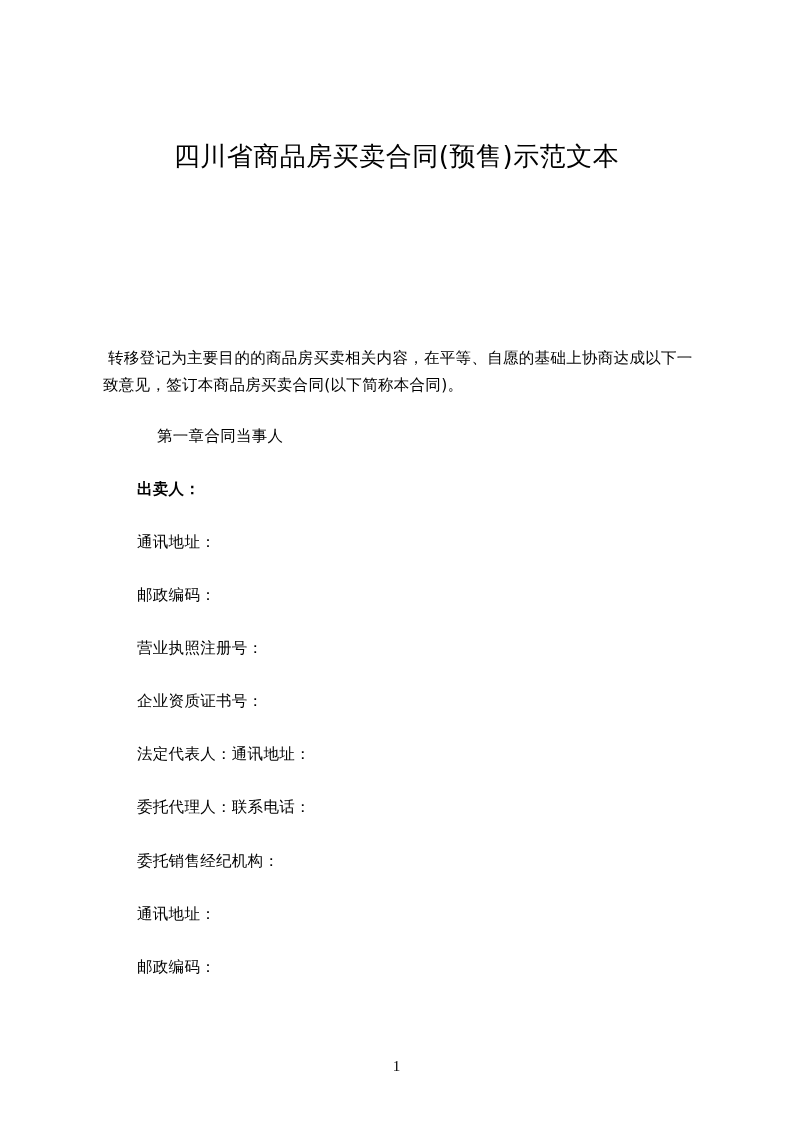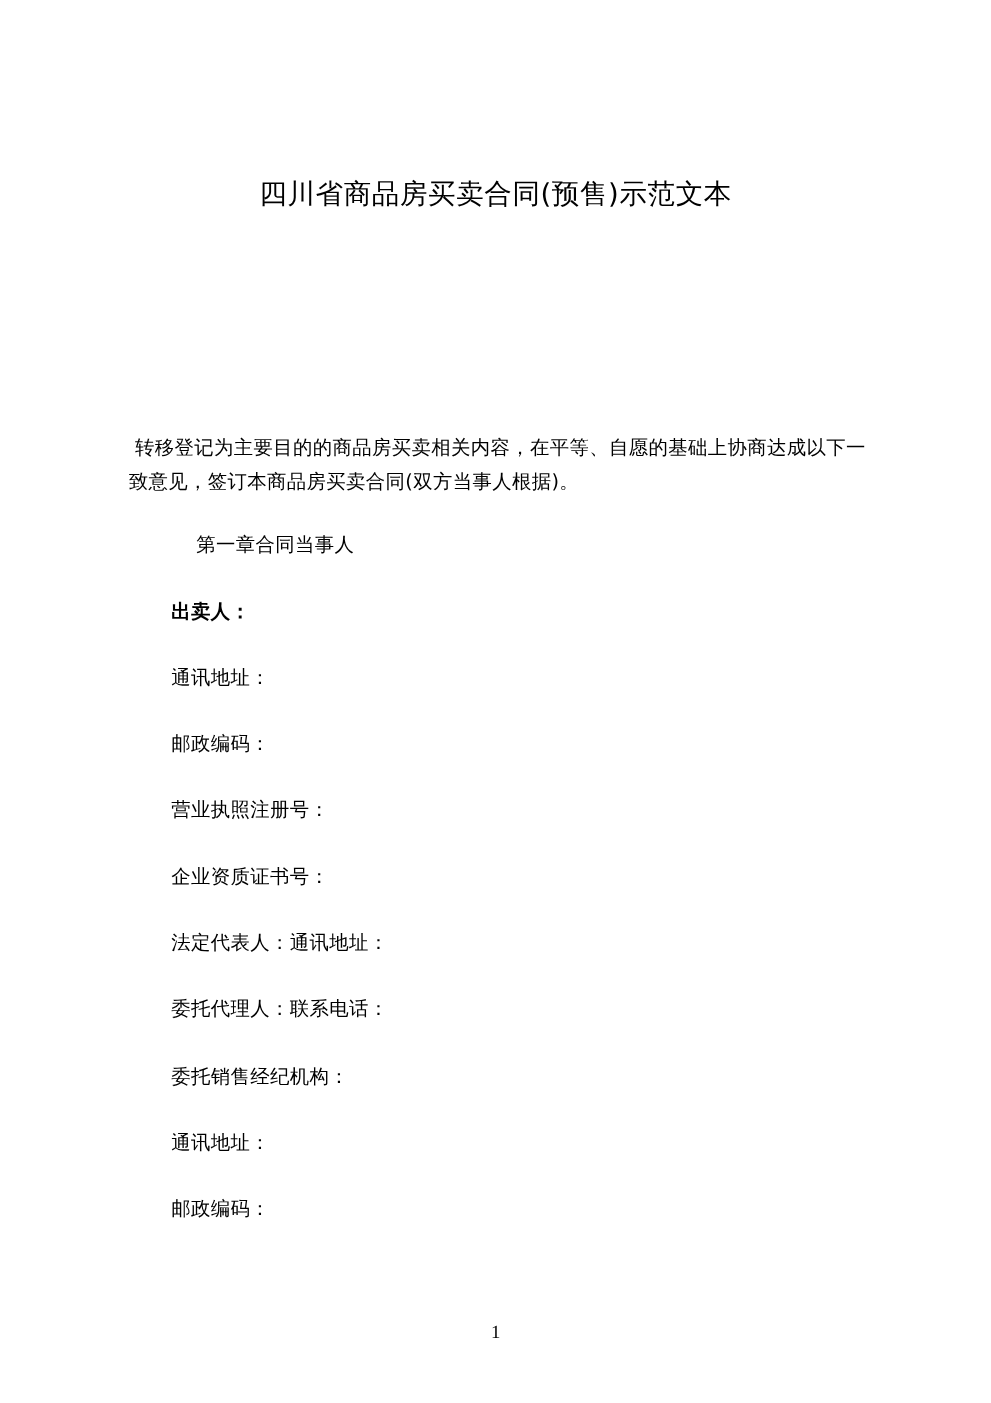--- a/index.html
+++ b/index.html
@@ -21,21 +21,21 @@
       width: 793px;
       height: 1122px;
       background: #ffffff;
     }
     .title {
       position: absolute;
       left: 0;
       top: 140px;
       width: 793px;
       text-align: center;
-      font-size: 22px;
+      font-size: 26px;
       line-height: 32px;
       letter-spacing: 0.5px;
       white-space: nowrap;
     }
     .para-line {
       position: absolute;
       font-size: 15.5px;
       line-height: 20px;
       white-space: nowrap;
       letter-spacing: 0.3px;
@@ -60,21 +60,21 @@
     }
   </style>
 </head>
 <body>
 
 <div class="page">
 
   <div class="title">四川省商品房买卖合同(预售)示范文本</div>
 
   <div class="para-line" style="left:108px; top:348px;text-align:center;">转移登记为主要目的的商品房买卖相关内容，在平等、自愿的基础上协商达成以下一</div>
-  <div class="para-line" style="left:103px; top:375px;">致意见，签订本商品房买卖合同(双方当事人根据)。</div>
+  <div class="para-line" style="left:103px; top:375px;">致意见，签订本商品房买卖合同(以下简称本合同)。</div>
 
   <div class="field" style="top:426px;margin-left:20px;">第一章合同当事人</div>
 
   <div class="field" style="top:479px;font-weight:bold;">出卖人：</div>
   <div class="field" style="top:532px;">通讯地址：</div>
   <div class="field" style="top:585px;">邮政编码：</div>
   <div class="field" style="top:638px;text-align:right;">营业执照注册号：</div>
   <div class="field" style="top:691px;">企业资质证书号：</div>
   <div class="field" style="top:744px;">法定代表人：通讯地址：</div>
   <div class="field" style="top:797px;">委托代理人：联系电话：</div>

